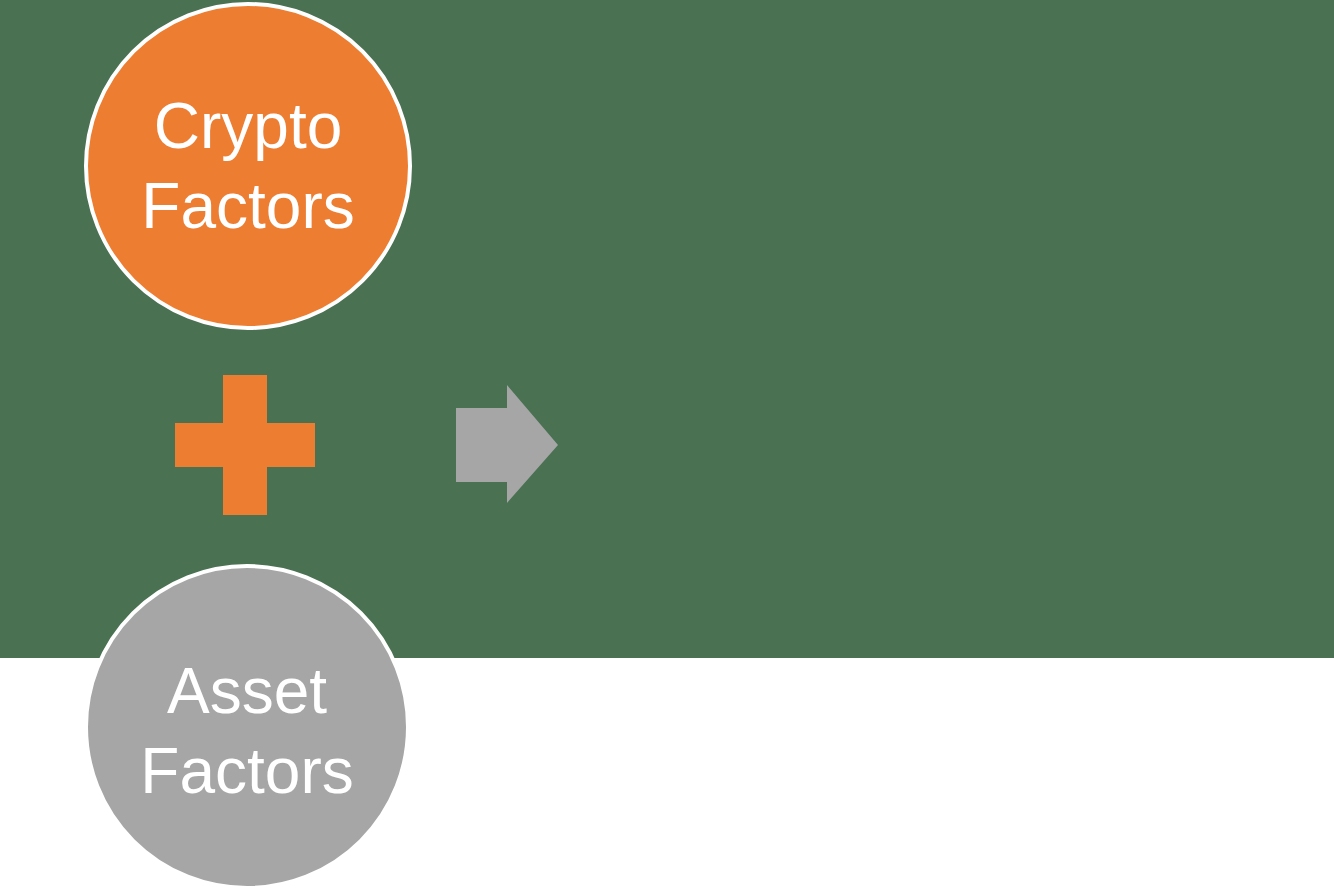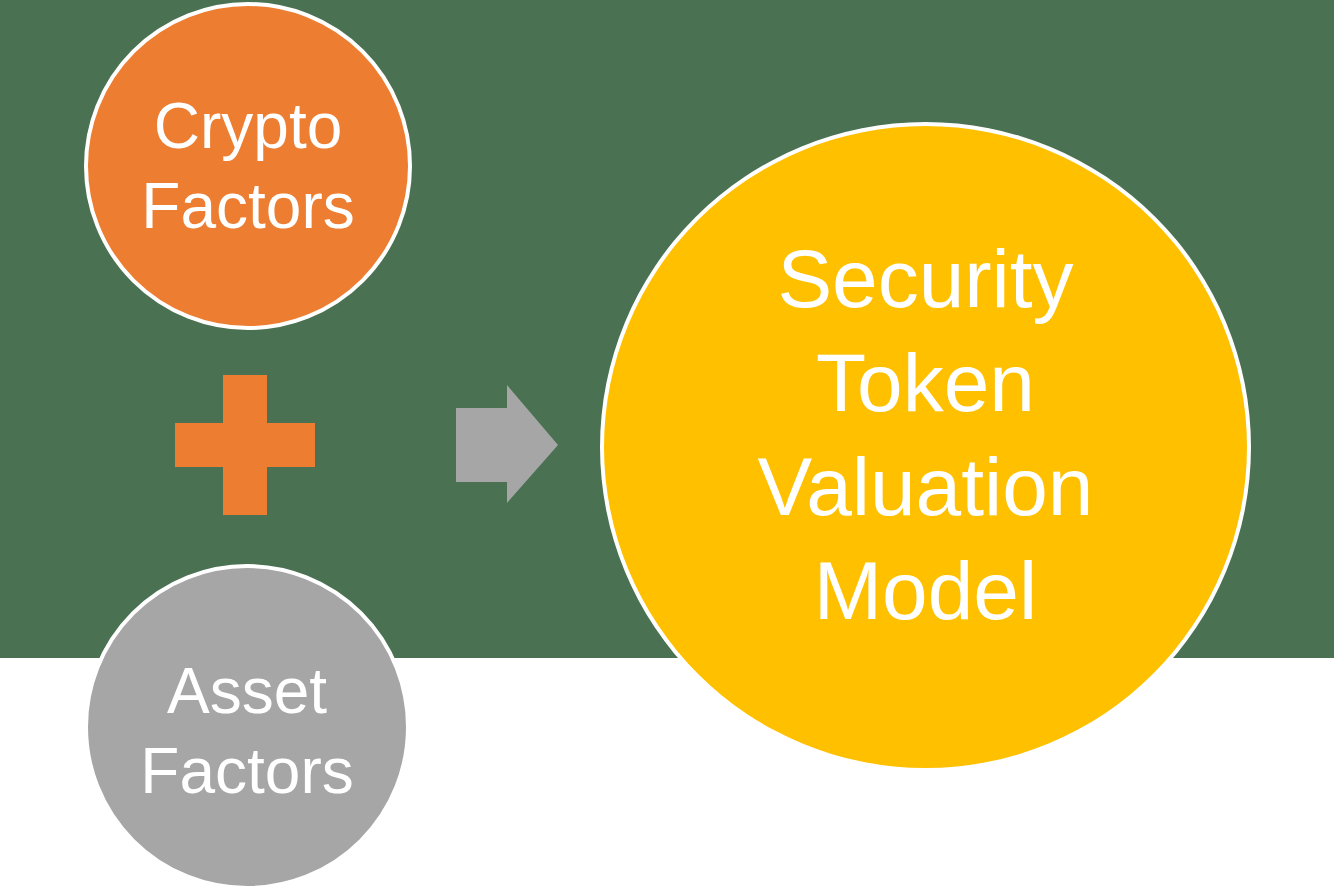--- a/index.html
+++ b/index.html
@@ -79,20 +79,14 @@
 
   <div class="node node-asset" style="background-color: rgb(166, 166, 166);">
     <div class="label" style="color: rgb(255, 255, 255);">Asset
 Factors</div>
   </div>
 
   <svg class="op op-arrow" viewBox="0 0 102 118">
     <polygon points="0,23 51,23 51,0 102,60 51,118 51,97 0,97" fill="#A6A6A6"></polygon>
   </svg>
 
-  <div class="node node-model" style="background-color: rgb(255, 192, 0);">
-    <div class="label" style="color: rgb(255, 255, 255);">Security
-Token
-Valuation
-Model</div>
-  </div>
 
 </div>
 
 </body></html>

